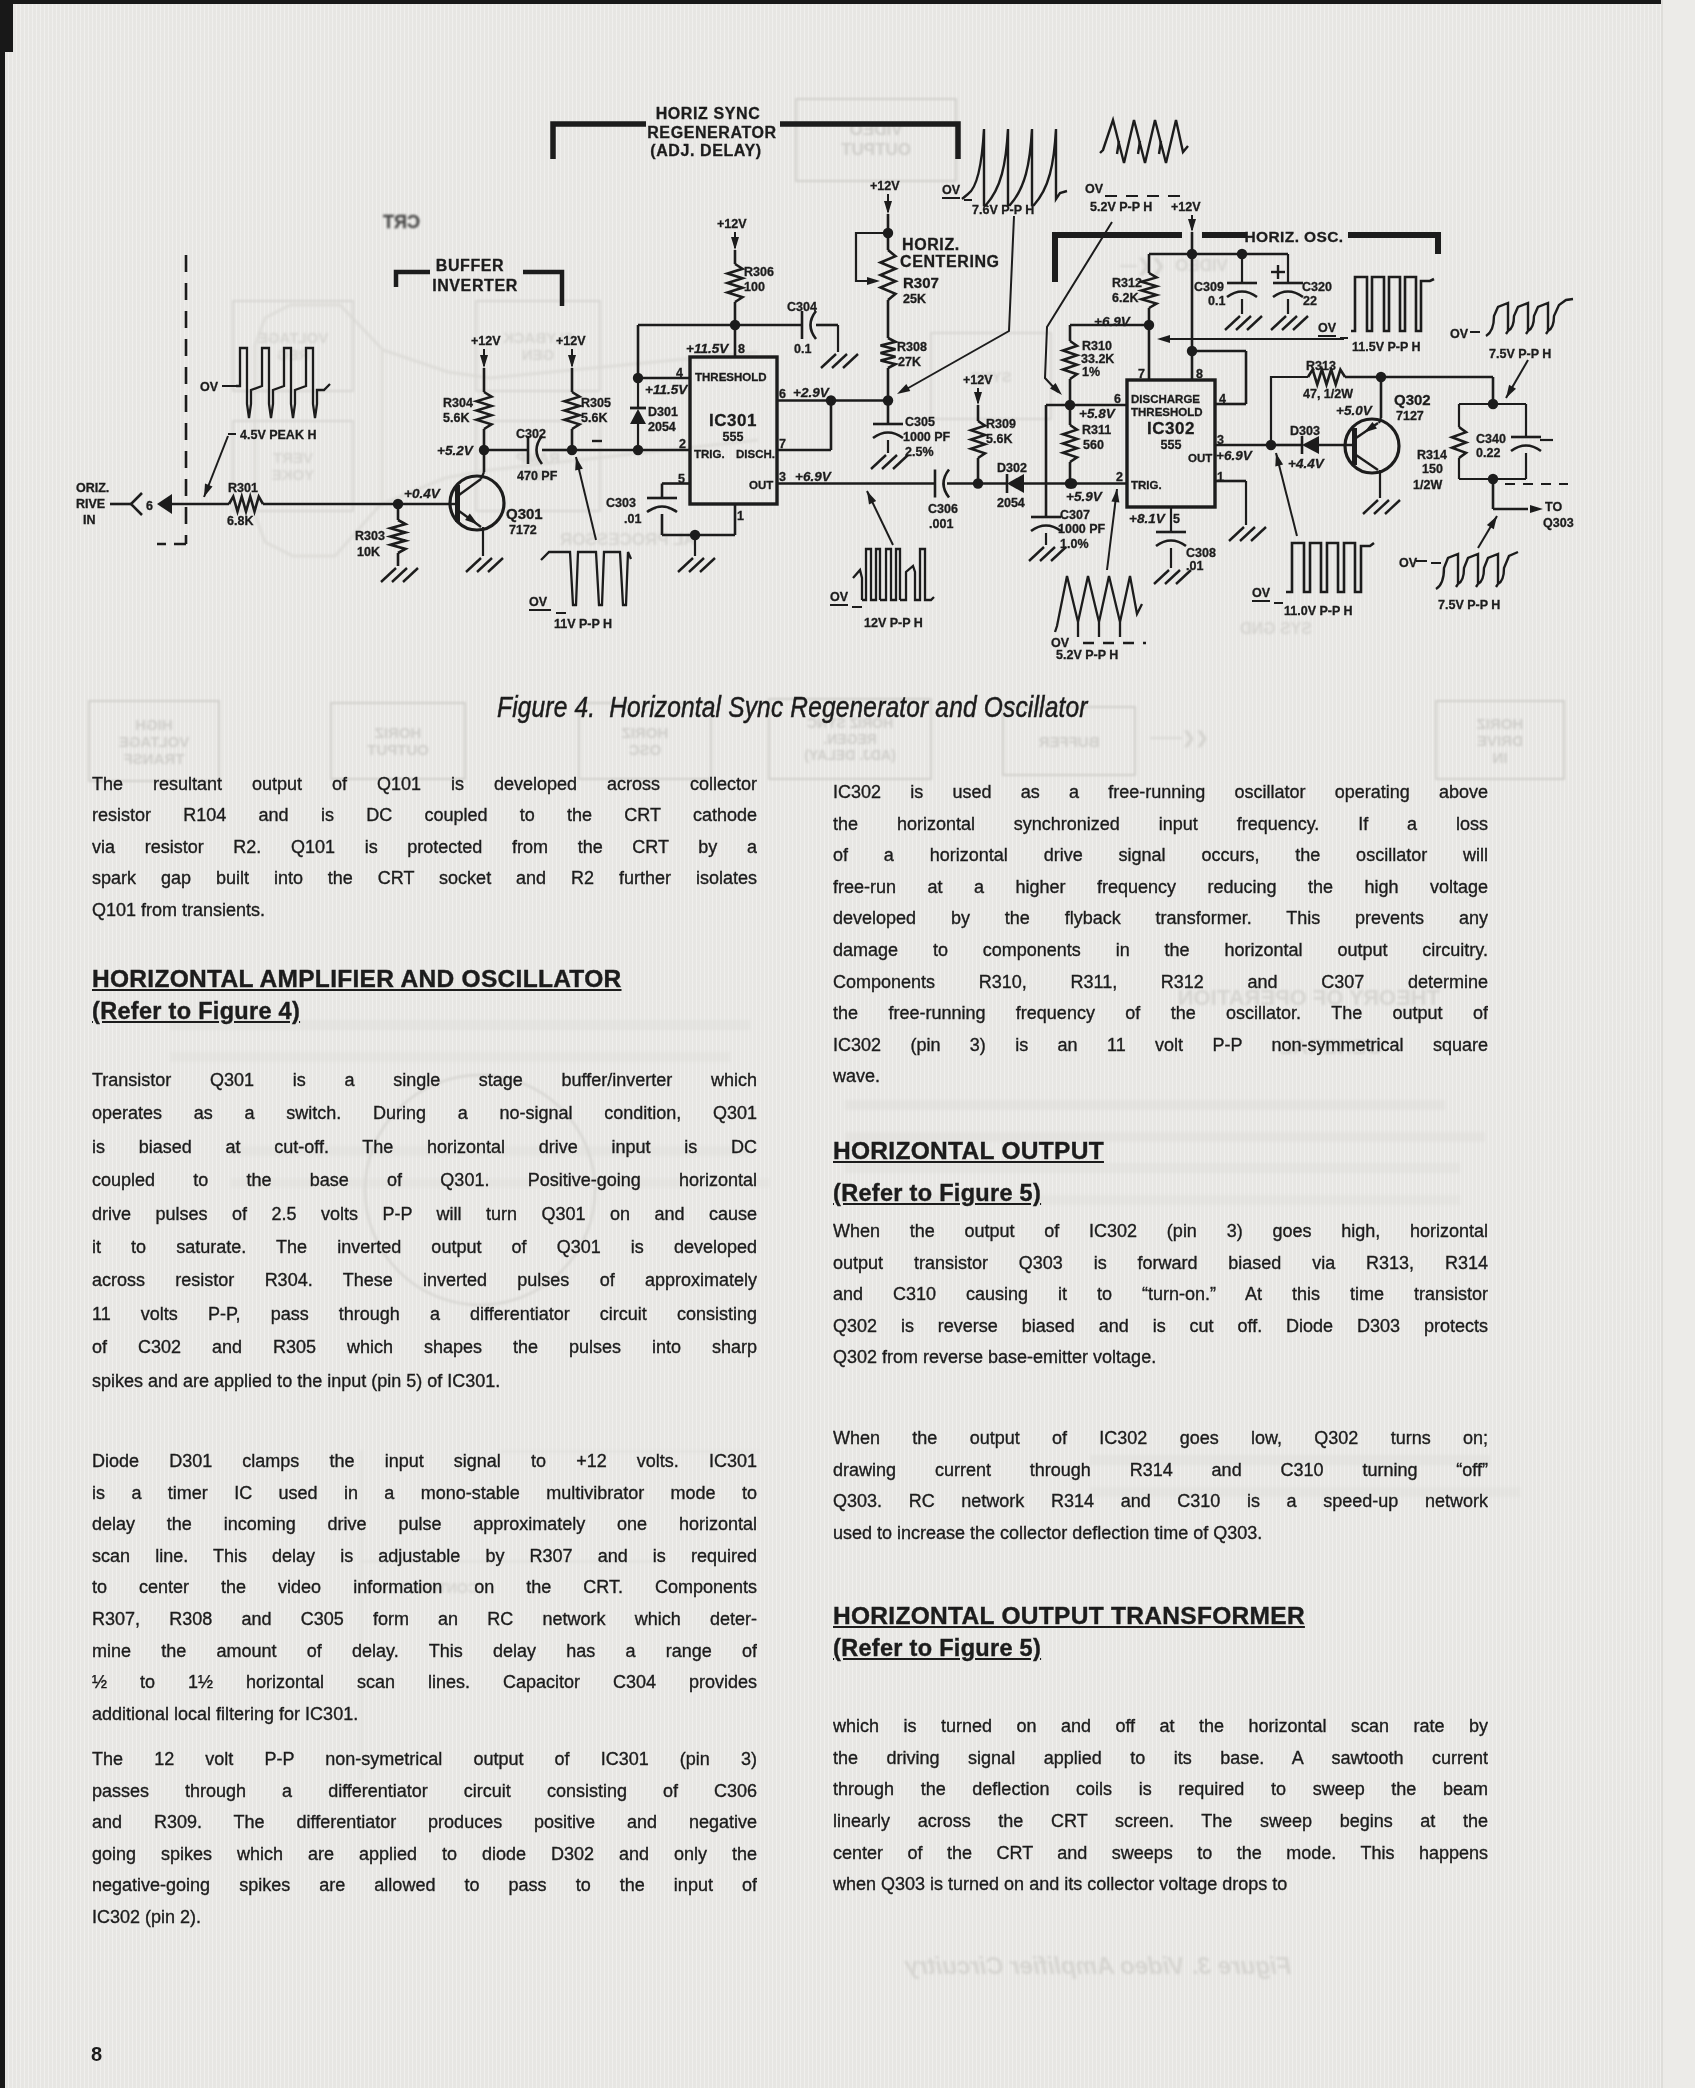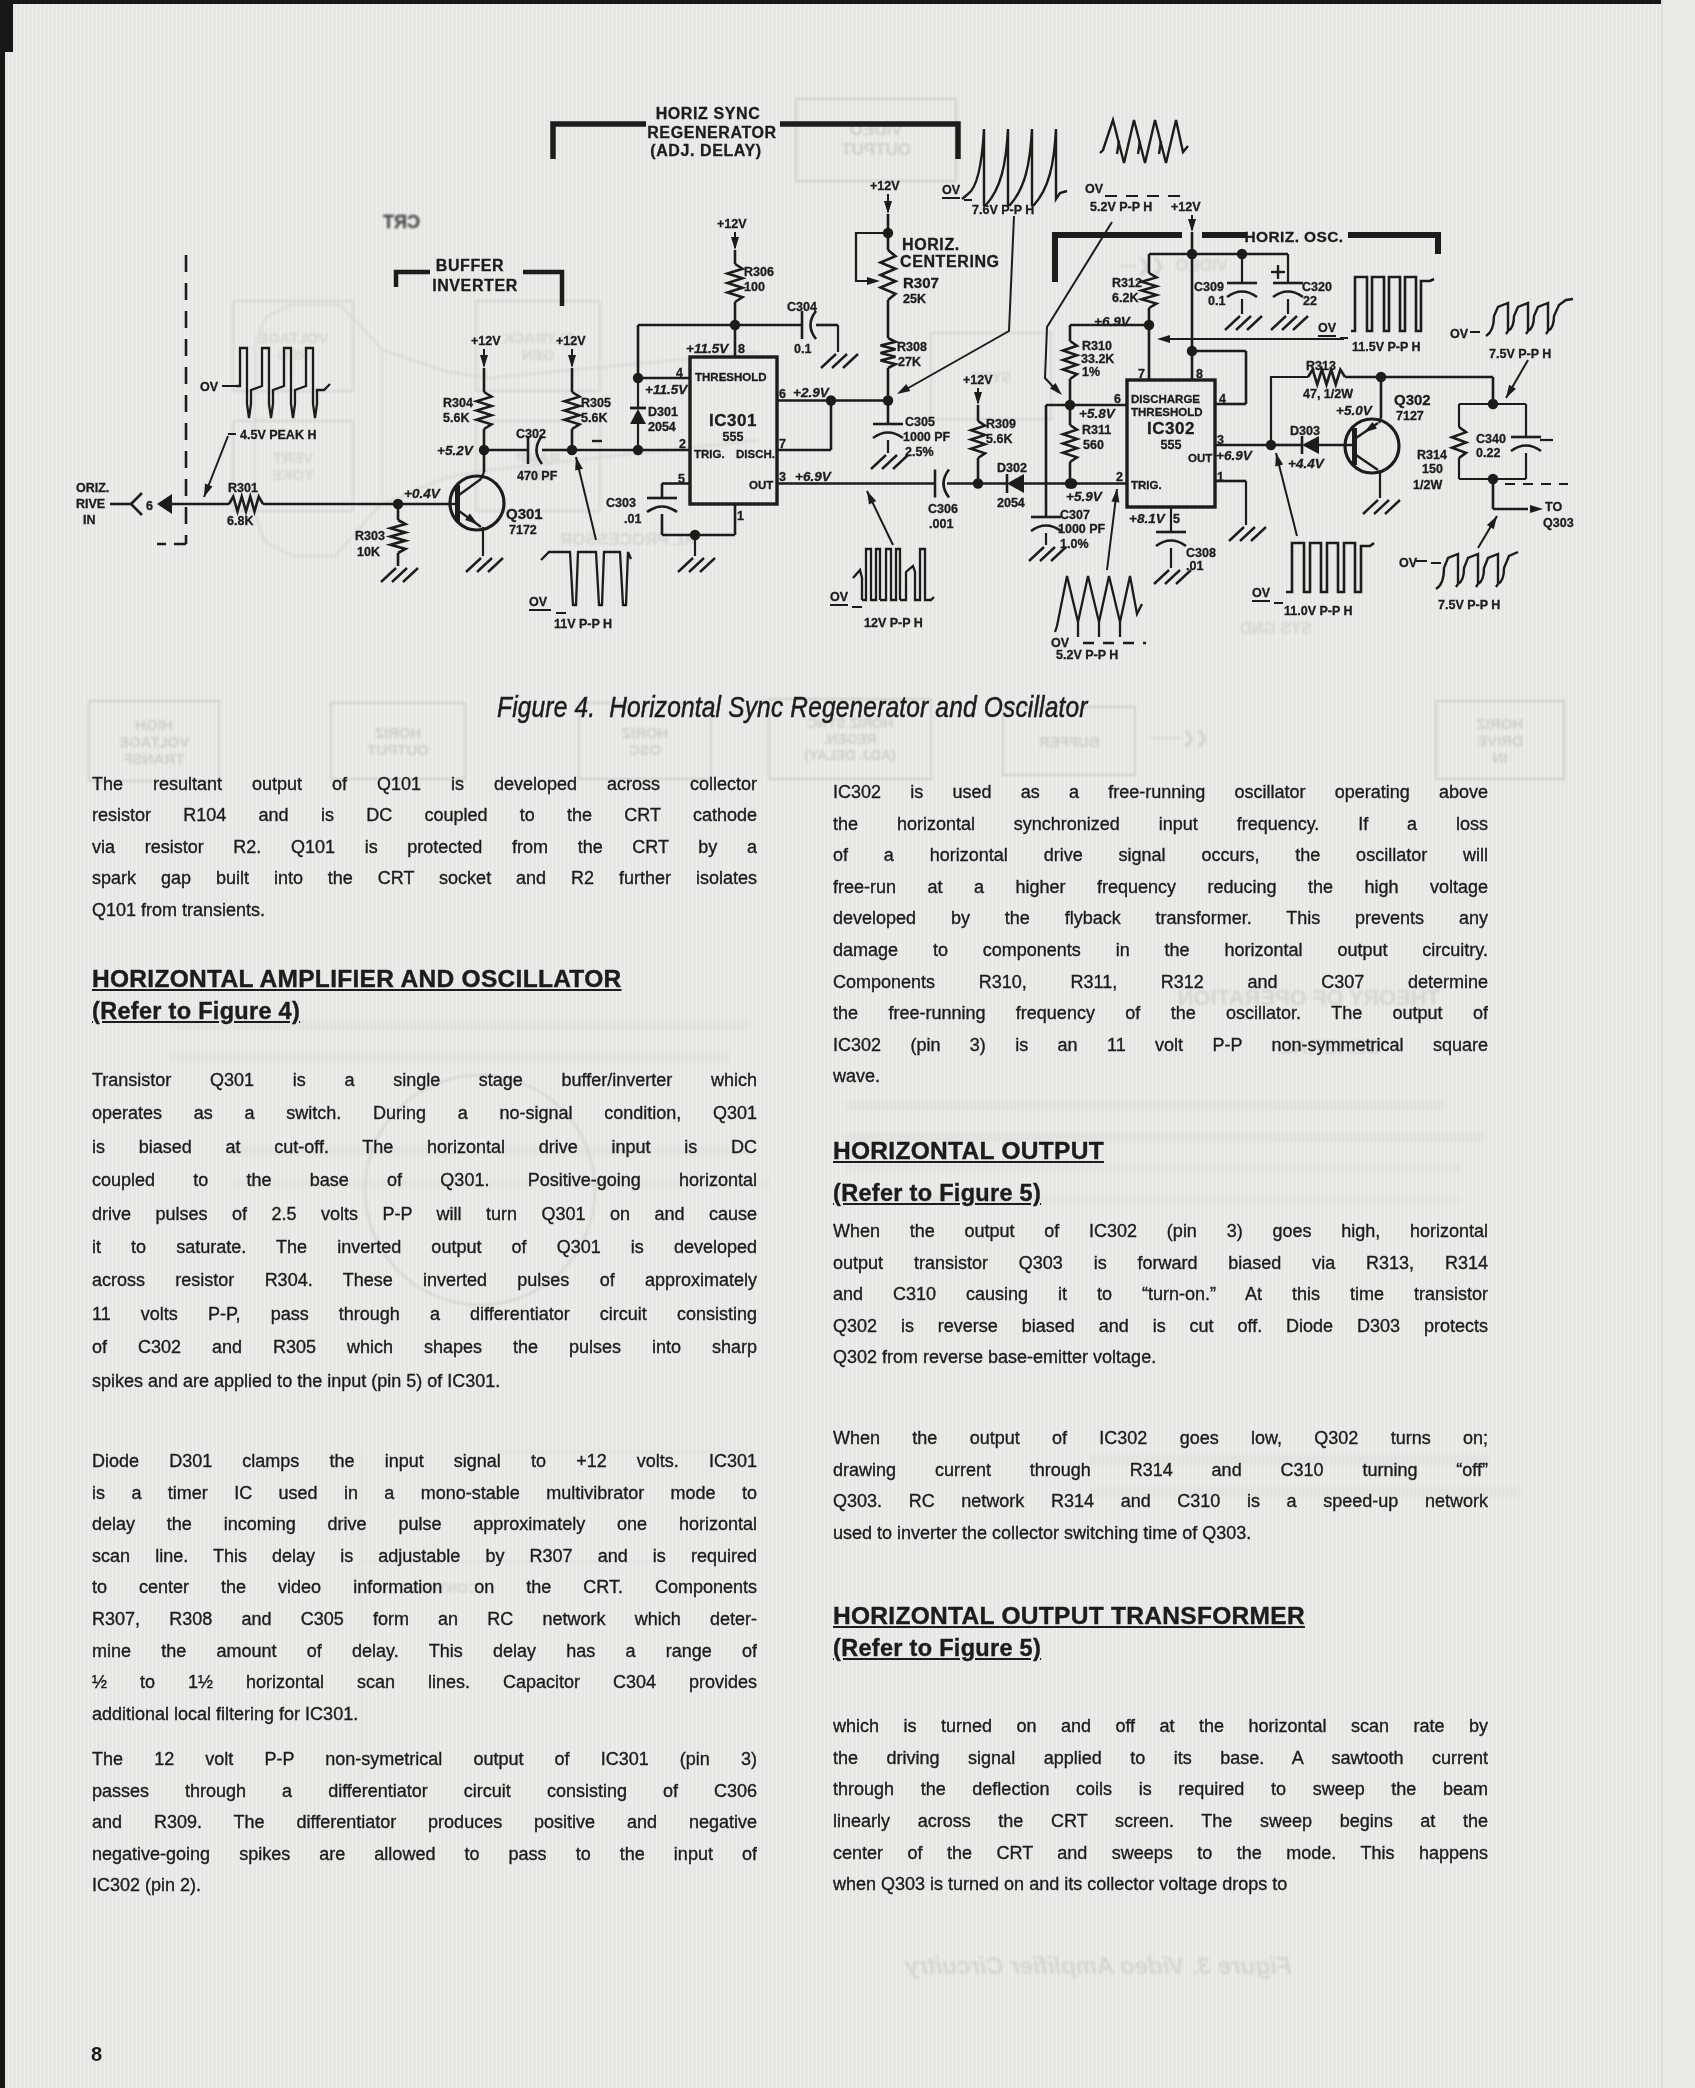--- a/index.html
+++ b/index.html
@@ -656,20 +656,21 @@
 <div class="jl" style="height:31.6px">R307, R308 and C305 form an RC network which deter-</div>
 <div class="jl" style="height:31.6px">mine the amount of delay.  This delay has a range of</div>
 <div class="jl" style="height:31.6px">½ to 1½ horizontal scan lines.  Capacitor C304 provides</div>
 <div>additional local filtering for IC301.</div>
 </div>
 
 <div class="col" style="left:92px;top:1744px;width:665px;line-height:31.6px">
 <div class="jl" style="height:31.6px">The 12 volt P-P non-symetrical output of IC301 (pin 3)</div>
 <div class="jl" style="height:31.6px">passes through a differentiator circuit consisting of C306</div>
 <div class="jl" style="height:31.6px">and R309. The differentiator produces positive and negative</div>
+<div class="jl" style="height:31.6px">going spikes which are applied to diode D302 and only the</div>
 <div class="jl" style="height:31.6px">negative-going spikes are allowed to pass to the input of</div>
 <div>IC302 (pin 2).</div>
 </div>
 
 <div class="col" style="left:833px;top:777px;width:655px;line-height:31.6px">
 <div class="jl" style="height:31.6px">IC302 is used as a free-running oscillator operating above</div>
 <div class="jl" style="height:31.6px">the horizontal synchronized input frequency.  If a loss</div>
 <div class="jl" style="height:31.6px">of a horizontal drive signal occurs, the oscillator will</div>
 <div class="jl" style="height:31.6px">free-run at a higher frequency reducing the high voltage</div>
 <div class="jl" style="height:31.6px">developed by the flyback transformer.  This prevents any</div>
@@ -688,21 +689,21 @@
 <div class="jl" style="height:31.6px">output transistor Q303 is forward biased via R313, R314</div>
 <div class="jl" style="height:31.6px">and C310 causing it to “turn-on.”  At this time transistor</div>
 <div class="jl" style="height:31.6px">Q302 is reverse biased and is cut off.  Diode D303 protects</div>
 <div>Q302 from reverse base-emitter voltage.</div>
 </div>
 
 <div class="col" style="left:833px;top:1423px;width:655px;line-height:31.6px">
 <div class="jl" style="height:31.6px">When the output of IC302 goes low, Q302 turns on;</div>
 <div class="jl" style="height:31.6px">drawing current through R314 and C310 turning “off”</div>
 <div class="jl" style="height:31.6px">Q303.  RC network R314 and C310 is a speed-up network</div>
-<div>used to inverter the collector switching time of Q303.</div>
+<div>used to increase the collector deflection time of Q303.</div>
 </div>
 
 <div class="h1" style="left:833px;top:1600px">HORIZONTAL OUTPUT TRANSFORMER<br><span class="h2">(Refer to Figure 5)</span></div>
 
 <div class="col" style="left:833px;top:1711px;width:655px;line-height:31.7px">
 <div class="jl" style="height:31.7px">which is turned on and off at the horizontal scan rate by</div>
 <div class="jl" style="height:31.7px">the driving signal applied to its base.  A sawtooth current</div>
 <div class="jl" style="height:31.7px">through the deflection coils is required to sweep the beam</div>
 <div class="jl" style="height:31.7px">linearly across the CRT screen.  The sweep begins at the</div>
 <div class="jl" style="height:31.7px">center of the CRT and sweeps to the mode.  This happens</div>

